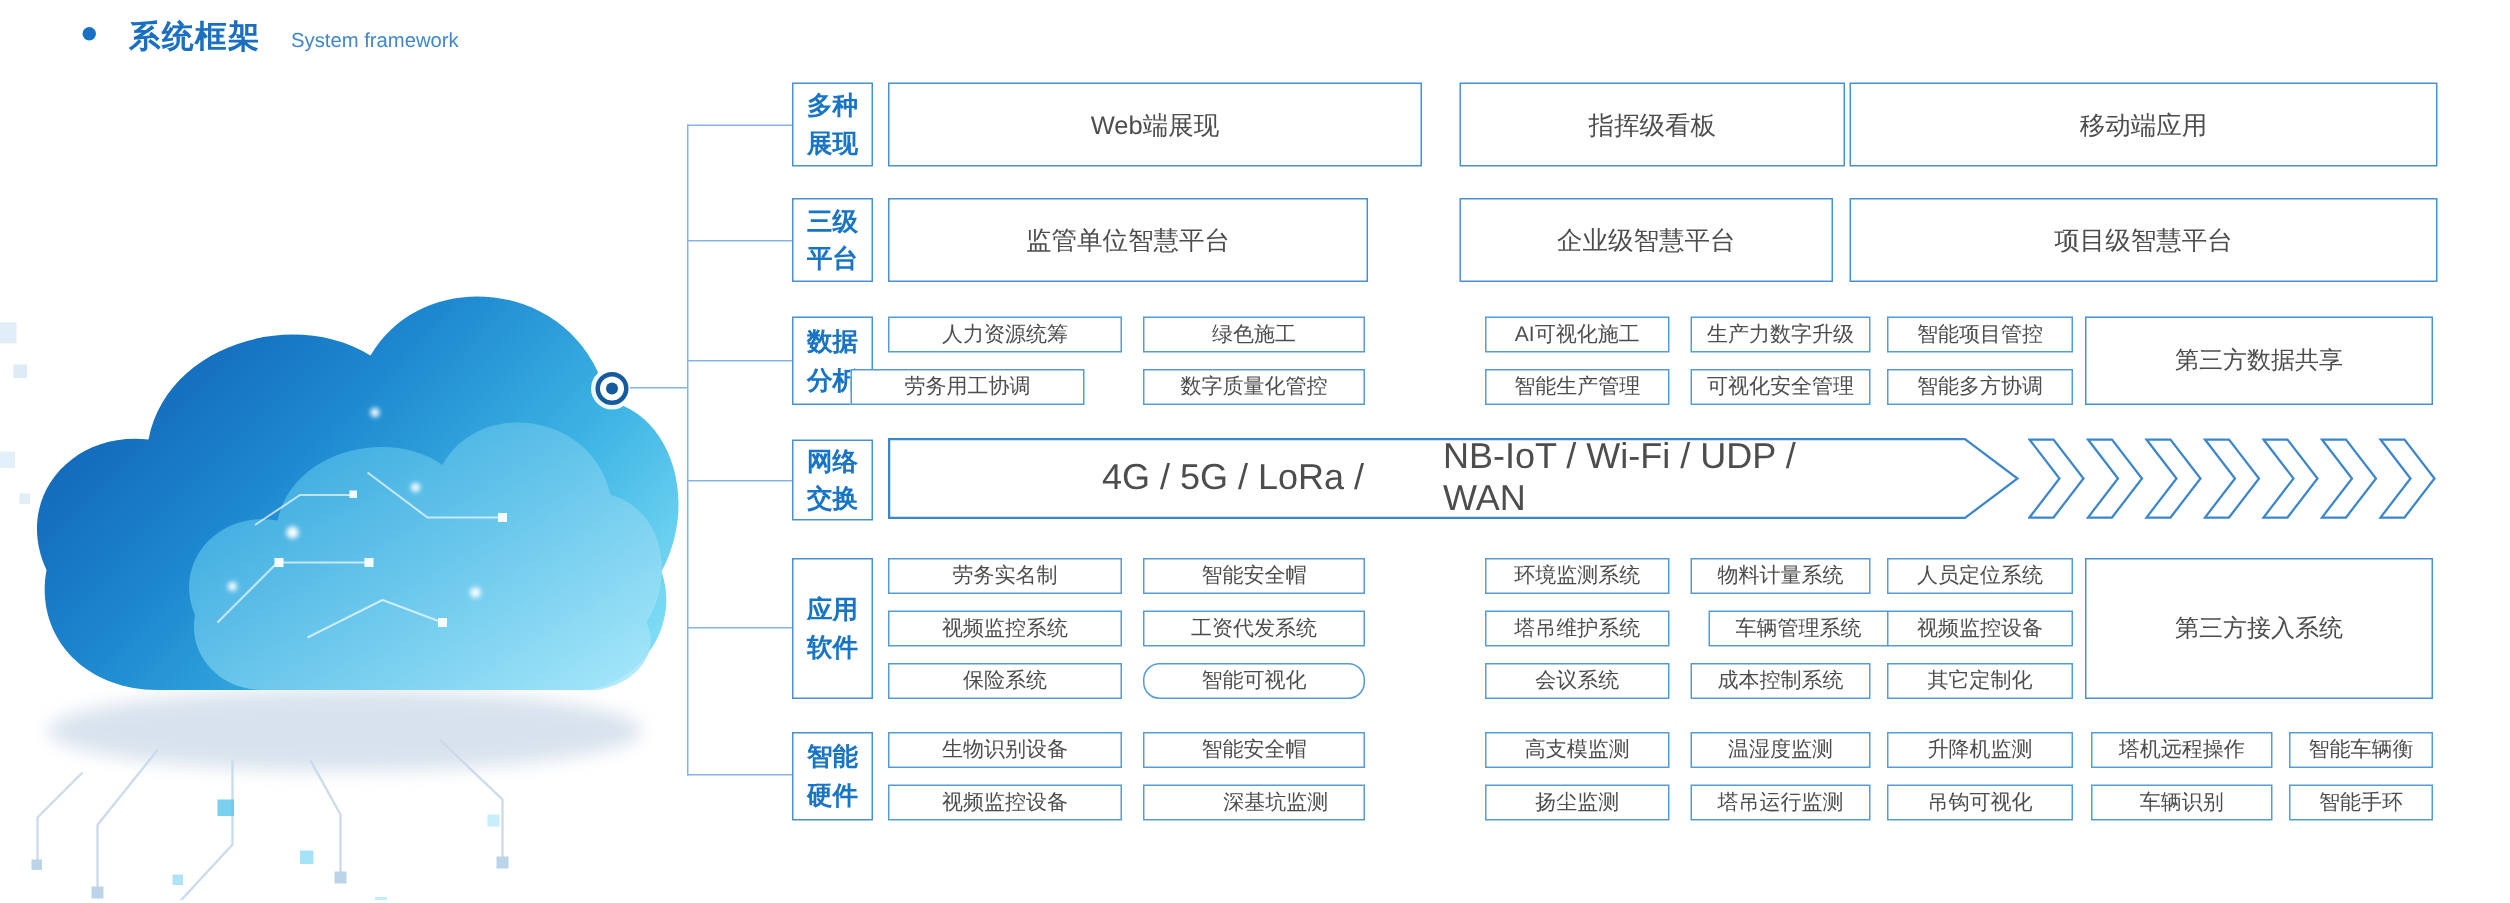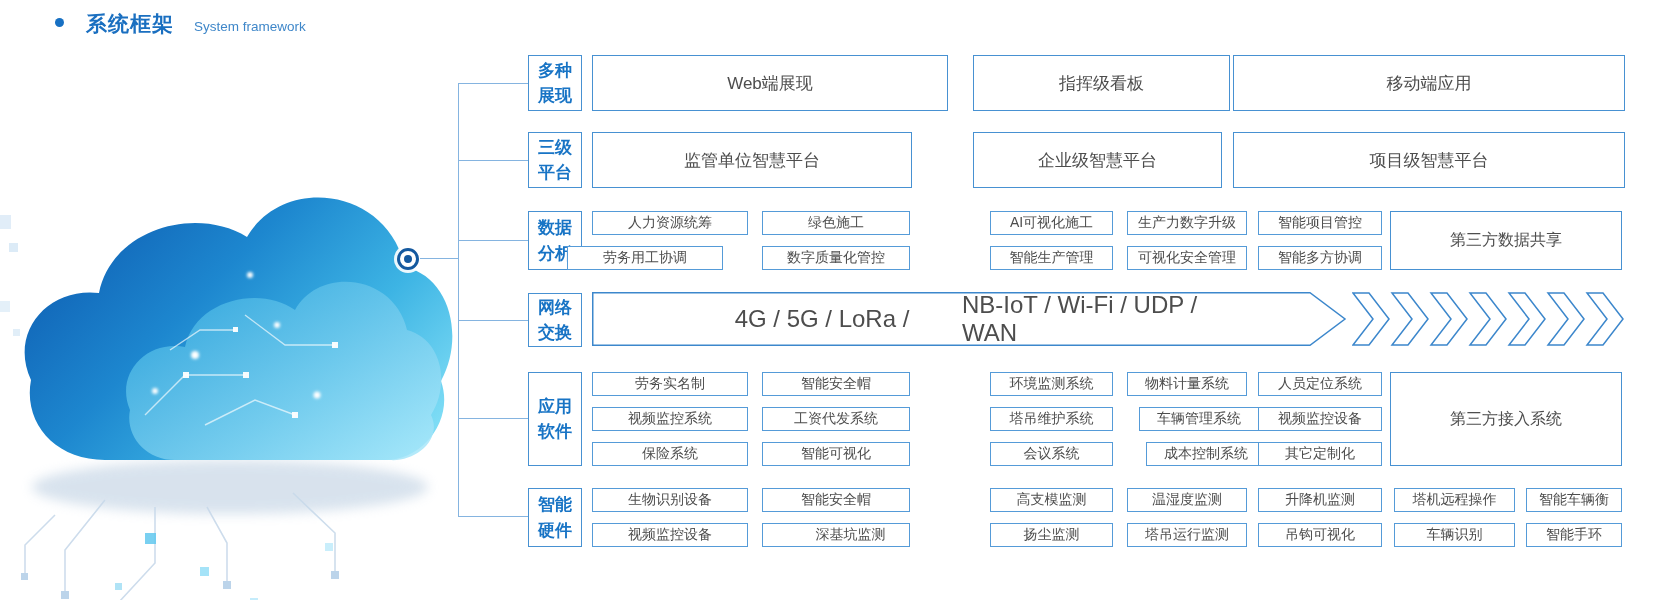--- a/index.html
+++ b/index.html
@@ -186,23 +186,23 @@
   <div class="box small" style="left:762px;top:372px;width:148px;height:24px;">智能安全帽</div>
   <div class="box small" style="left:990px;top:372px;width:123px;height:24px;">环境监测系统</div>
   <div class="box small" style="left:1127px;top:372px;width:120px;height:24px;">物料计量系统</div>
   <div class="box small" style="left:1258px;top:372px;width:124px;height:24px;">人员定位系统</div>
   <div class="box small" style="left:592px;top:407px;width:156px;height:24px;">视频监控系统</div>
   <div class="box small" style="left:762px;top:407px;width:148px;height:24px;">工资代发系统</div>
   <div class="box small" style="left:990px;top:407px;width:123px;height:24px;">塔吊维护系统</div>
   <div class="box small" style="left:1127px;top:407px;width:120px;height:24px;margin-left:12px;">车辆管理系统</div>
   <div class="box small" style="left:1258px;top:407px;width:124px;height:24px;">视频监控设备</div>
   <div class="box small" style="left:592px;top:442px;width:156px;height:24px;">保险系统</div>
-  <div class="box small" style="left:762px;top:442px;width:148px;height:24px;">智能可视化</div>
+  <div class="box small" style="left:762px;top:442px;width:148px;height:24px;border-radius:11px;">智能可视化</div>
   <div class="box small" style="left:990px;top:442px;width:123px;height:24px;">会议系统</div>
-  <div class="box small" style="left:1127px;top:442px;width:120px;height:24px;margin-left:19px;">成本控制系统</div>
+  <div class="box small" style="left:1127px;top:442px;width:120px;height:24px;">成本控制系统</div>
   <div class="box small" style="left:1258px;top:442px;width:124px;height:24px;">其它定制化</div>
   <div class="box side" style="left:1390px;top:372px;width:232px;height:94px;">第三方接入系统</div>
 
   <div class="box small" style="left:592px;top:488px;width:156px;height:24px;">生物识别设备</div>
   <div class="box small" style="left:762px;top:488px;width:148px;height:24px;">智能安全帽</div>
   <div class="box small" style="left:990px;top:488px;width:123px;height:24px;">高支模监测</div>
   <div class="box small" style="left:1127px;top:488px;width:120px;height:24px;">温湿度监测</div>
   <div class="box small" style="left:1258px;top:488px;width:124px;height:24px;">升降机监测</div>
   <div class="box small" style="left:1394px;top:488px;width:121px;height:24px;">塔机远程操作</div>
   <div class="box small" style="left:1526px;top:488px;width:96px;height:24px;">智能车辆衡</div>

